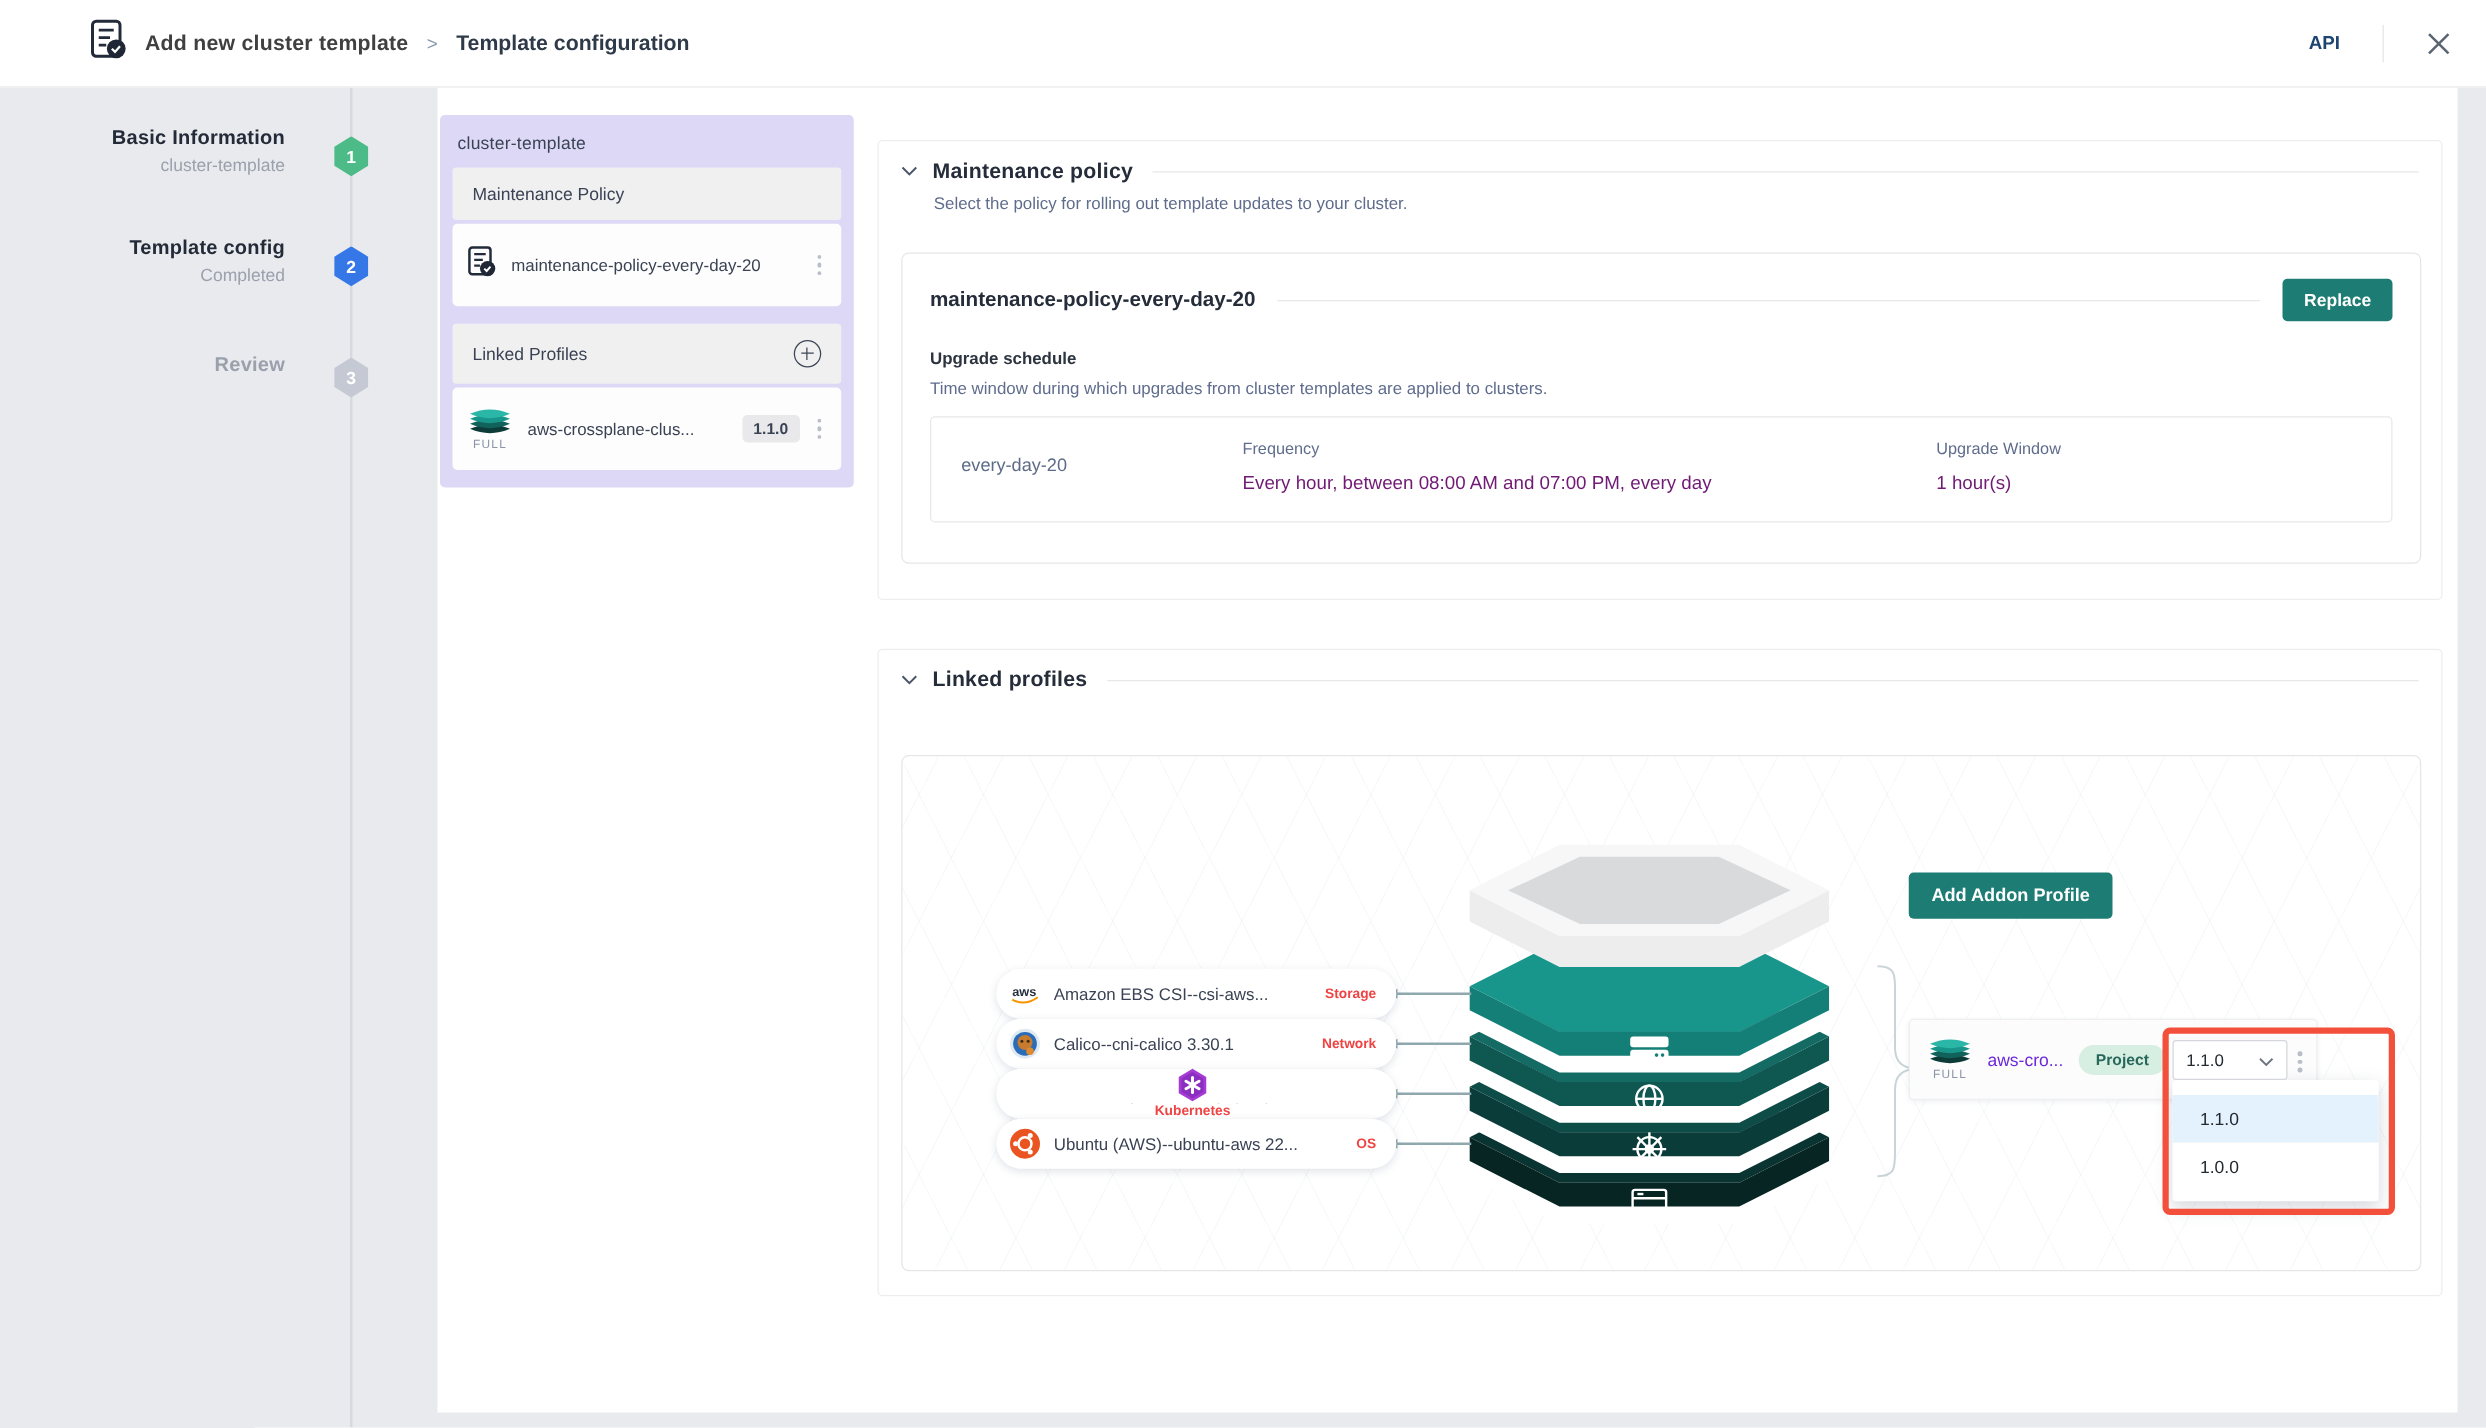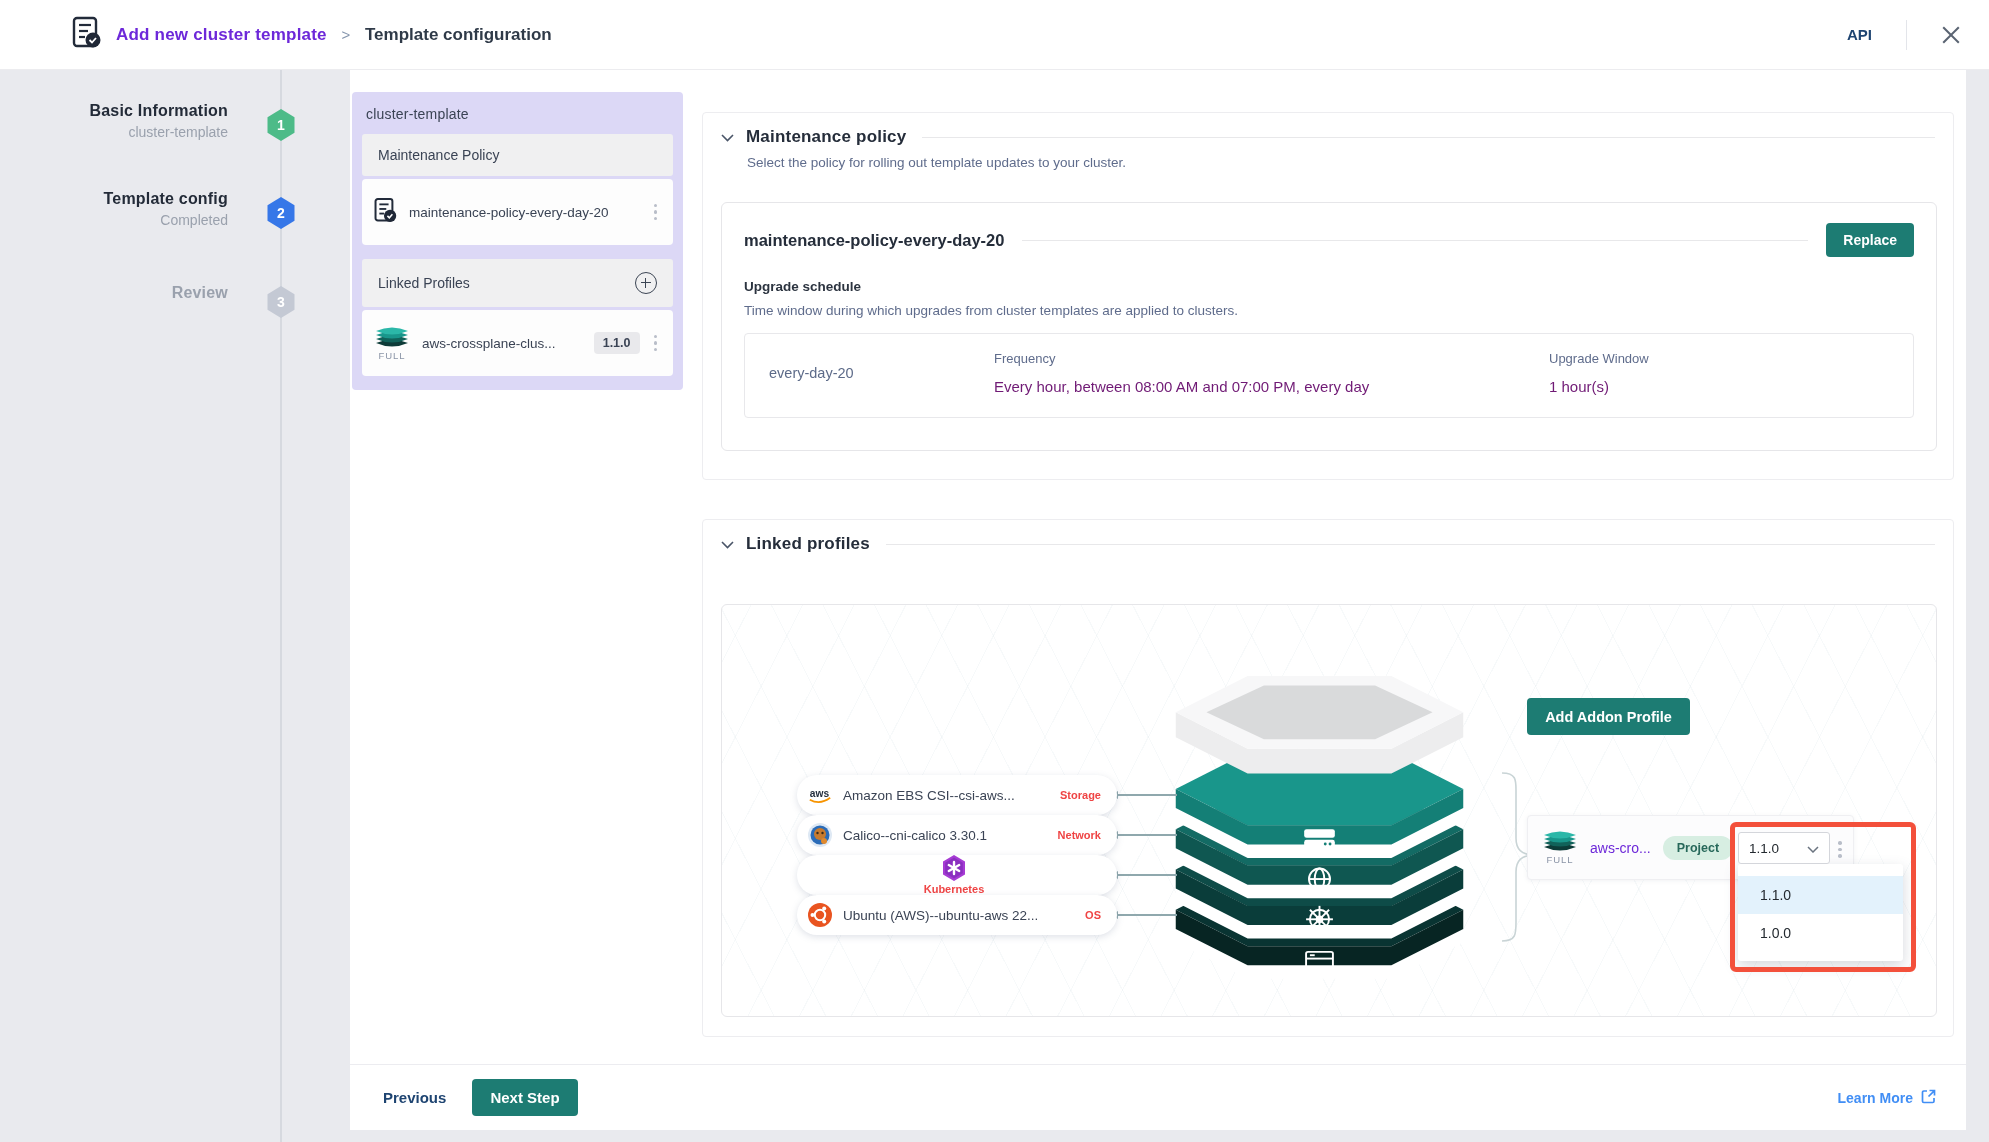--- a/index.html
+++ b/index.html
@@ -3,21 +3,21 @@
 <meta charset="utf-8">
 <style>
   * { margin:0; padding:0; box-sizing:border-box; }
   html,body { width:1989px; height:1142px; }
   body { font-family:"Liberation Sans", sans-serif; background:#e9eaee; position:relative; overflow:hidden; color:#30394a; }
 
   
   .topbar { position:absolute; left:0; top:0; width:1989px; height:70px; background:#fff; border-bottom:1px solid #ececef; display:flex; align-items:center; z-index:5; }
   .topbar .doc-ic { margin-left:72px; }
   .crumb { margin-left:14px; font-size:17px; }
-  .crumb .parent { color:#6d28d9; font-weight:bold; letter-spacing:.2px; }
+  .crumb .parent { color:#404040; font-weight:bold; letter-spacing:.2px; }
   .crumb .sep { color:#8595ad; margin:0 10px; font-size:15px; }
   .crumb .current { color:#2f3a48; font-weight:bold; }
   .topbar-right { margin-left:auto; display:flex; align-items:center; margin-right:28px; }
   .api-link { color:#1e4471; font-weight:bold; font-size:15px; cursor:pointer; }
   .topbar-div { width:1px; height:30px; background:#e3e5ea; margin:0 34px; }
   .close-x { width:20px; height:20px; position:relative; cursor:pointer; }
   .close-x:before,.close-x:after { content:""; position:absolute; left:-1px; top:9px; width:22px; height:2px; background:#5a6472; }
   .close-x:before { transform:rotate(45deg);} .close-x:after { transform:rotate(-45deg);}
 
   
@@ -408,27 +408,14 @@
 
       <div class="dropdown">
         <div class="dd-item hl">1.1.0</div>
         <div class="dd-item">1.0.0</div>
       </div>
 
       <div class="red-box"></div>
     </div>
   </div>
 
-  <div class="footer">
-    <button class="prev-btn">Previous</button>
-    <button class="btn-teal next-btn">Next Step</button>
-    <span class="learn-more">
-      <span>Learn More</span>
-      <span>
-        <svg width="15" height="15" viewBox="0 0 15 15">
-          <path d="M6 2 H2.8 C2 2 1.5 2.5 1.5 3.3 V12.2 C1.5 13 2 13.5 2.8 13.5 H11.7 C12.5 13.5 13 13 13 12.2 V9" fill="none" stroke="#418ef5" stroke-width="1.7"></path>
-          <path d="M8.5 1.5 H13.5 V6.5 M13.2 1.8 L7.5 7.5" fill="none" stroke="#418ef5" stroke-width="1.7"></path>
-        </svg>
-      </span>
-    </span>
-  </div>
 
 </div>
 
 </body></html>

